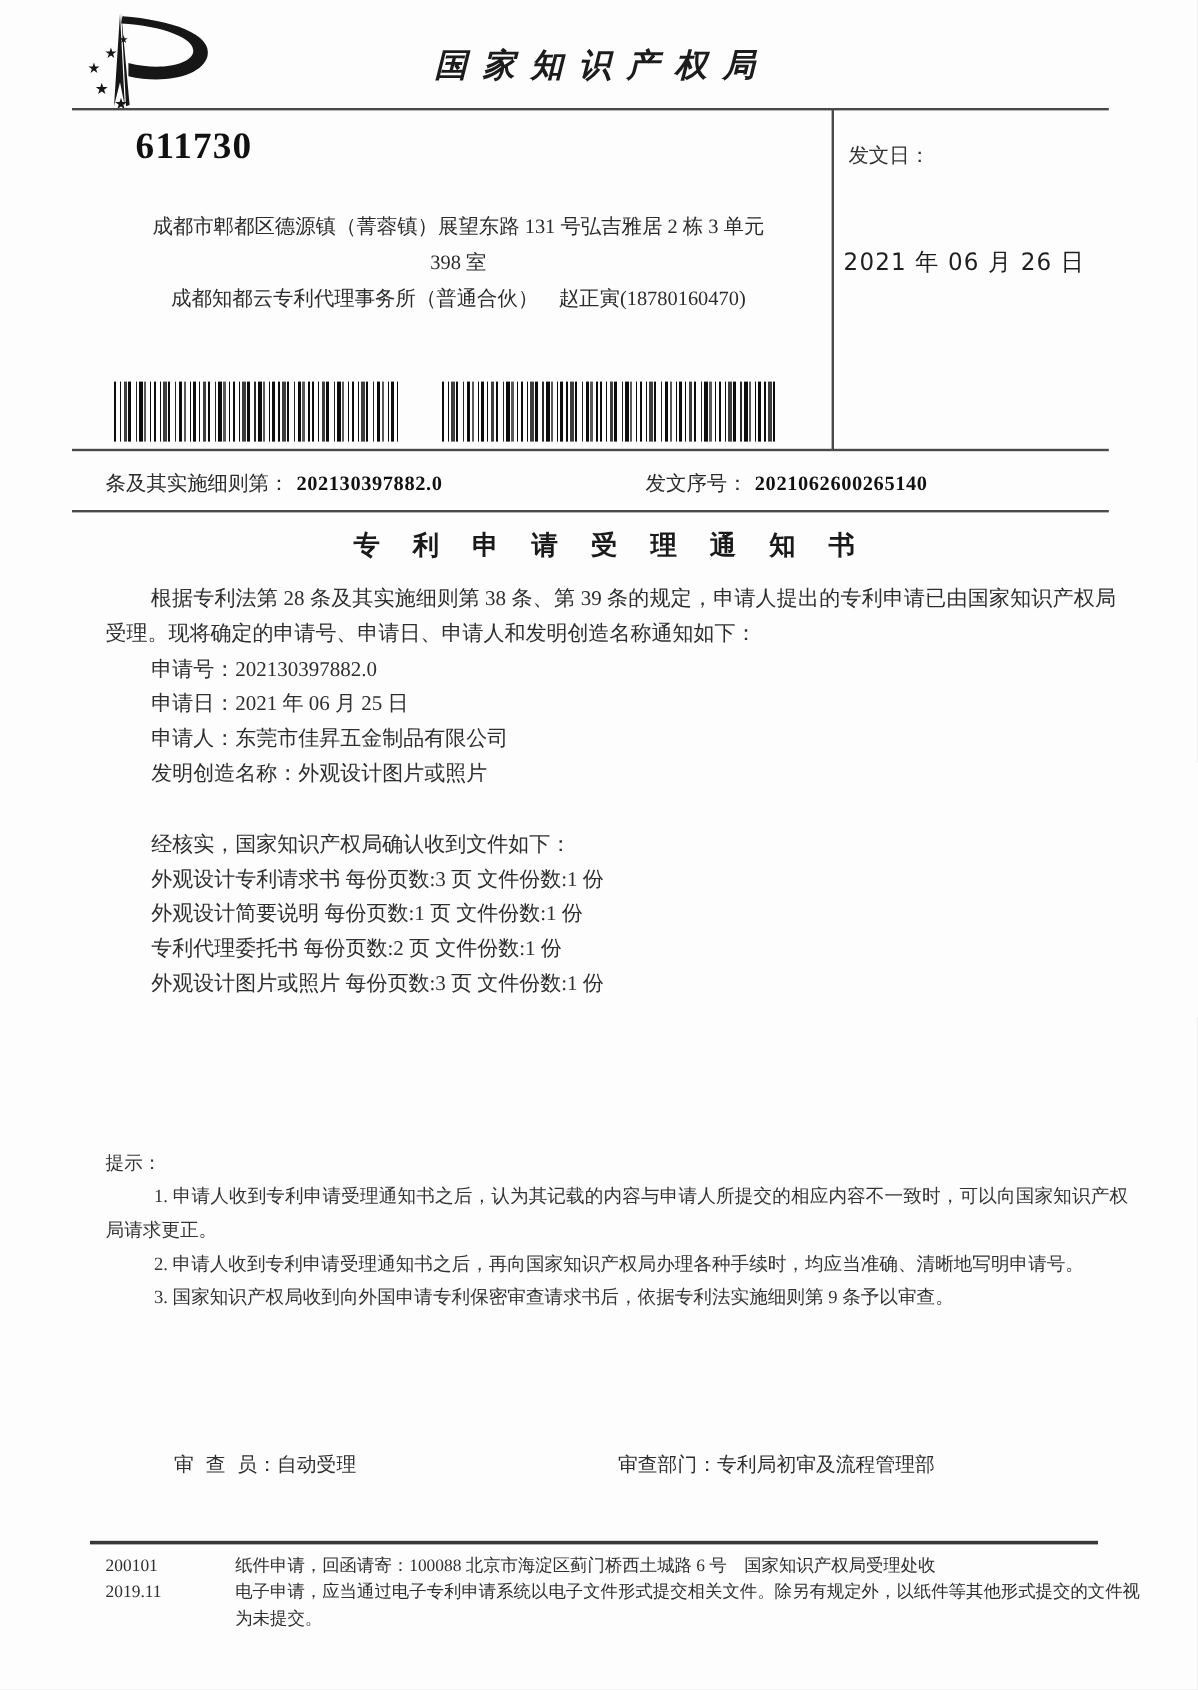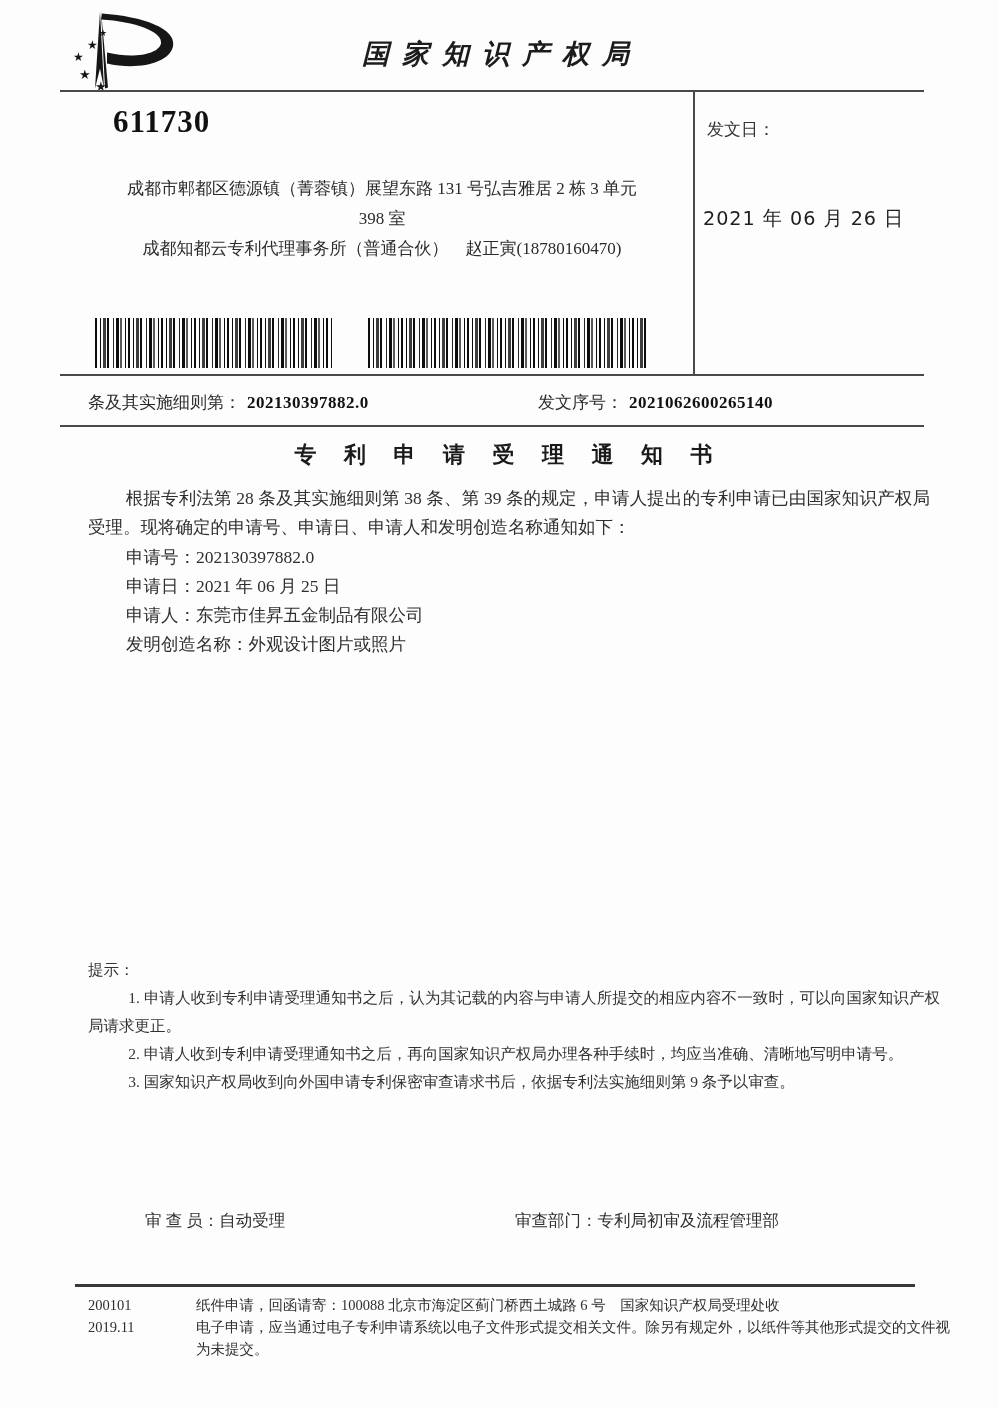--- a/index.html
+++ b/index.html
@@ -65,21 +65,21 @@
   .field-line, .doc-line { padding-left:38px; }
   .fields { margin-top:1px; }
   .verify-block { margin-top:30px; }
   .verify-intro { padding-left:38px; }
 
   
   .hints { position:absolute; left:88px; top:956px; width:852px; font-size:15.5px; line-height:28px; color:#333; }
   .hint-item { text-indent:2.6em; text-align:justify; }
 
   
-  .signoff { position:absolute; left:88px; top:1210px; width:842px; font-size:16.5px; color:#2e2e2e; }
+  .signoff { position:absolute; left:88px; top:1210px; width:842px; font-size:16.5px; color:#2e2e2e;font-family:Liberation Mono, monospace; }
   .signoff .examiner { margin-left:57px; }
   .signoff .dept { position:absolute; left:427px; top:0; }
 
   
   .rule-footer { position:absolute; left:75px; top:1284px; width:840px; border-top:3px solid #383838; }
   .footer { position:absolute; left:88px; top:1294px; width:870px; font-size:14.5px; line-height:22px; color:#2f2f2f;
             display:grid; grid-template-columns:92px 1fr; column-gap:16px; }
   .footer .code-col { white-space:pre-line; }
   .footer .text-col p { margin:0; }
 </style>
@@ -133,20 +133,27 @@
     <div class="notice-title">专 利 申 请 受 理 通 知 书</div>
     <p class="intro">根据专利法第 28 条及其实施细则第 38 条、第 39 条的规定，申请人提出的专利申请已由国家知识产权局受理。现将确定的申请号、申请日、申请人和发明创造名称通知如下：</p>
 
     <div class="fields">
       <div class="field-line"><span>申请号：</span><span>202130397882.0</span></div>
       <div class="field-line"><span>申请日：</span><span>2021 年 06 月 25 日</span></div>
       <div class="field-line"><span>申请人：</span><span>东莞市佳昇五金制品有限公司</span></div>
       <div class="field-line"><span>发明创造名称：</span><span>外观设计图片或照片</span></div>
     </div>
 
+    <div class="verify-block">
+      <div class="verify-intro">经核实，国家知识产权局确认收到文件如下：</div>
+      <div class="doc-line">外观设计专利请求书  每份页数:3 页  文件份数:1 份</div>
+      <div class="doc-line">外观设计简要说明  每份页数:1 页  文件份数:1 份</div>
+      <div class="doc-line">专利代理委托书  每份页数:2 页  文件份数:1 份</div>
+      <div class="doc-line">外观设计图片或照片  每份页数:3 页  文件份数:1 份</div>
+    </div>
   </div>
 
   <div class="hints">
     <div class="hint-label">提示：</div>
     <p class="hint-item">1. 申请人收到专利申请受理通知书之后，认为其记载的内容与申请人所提交的相应内容不一致时，可以向国家知识产权局请求更正。</p>
     <p class="hint-item">2. 申请人收到专利申请受理通知书之后，再向国家知识产权局办理各种手续时，均应当准确、清晰地写明申请号。</p>
     <p class="hint-item">3. 国家知识产权局收到向外国申请专利保密审查请求书后，依据专利法实施细则第 9 条予以审查。</p>
   </div>
 
   <div class="signoff">

